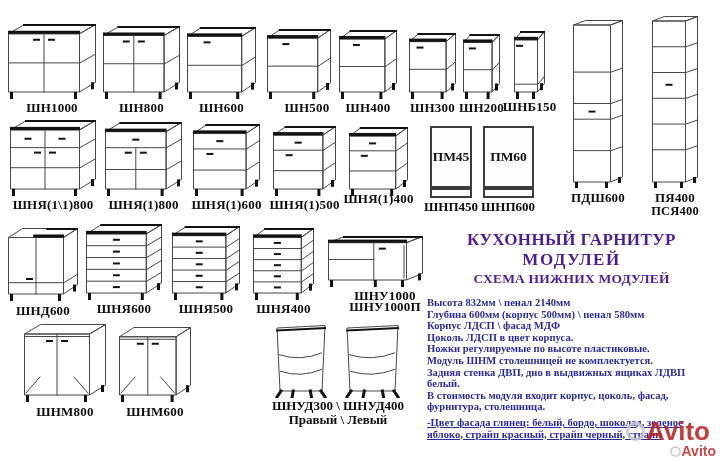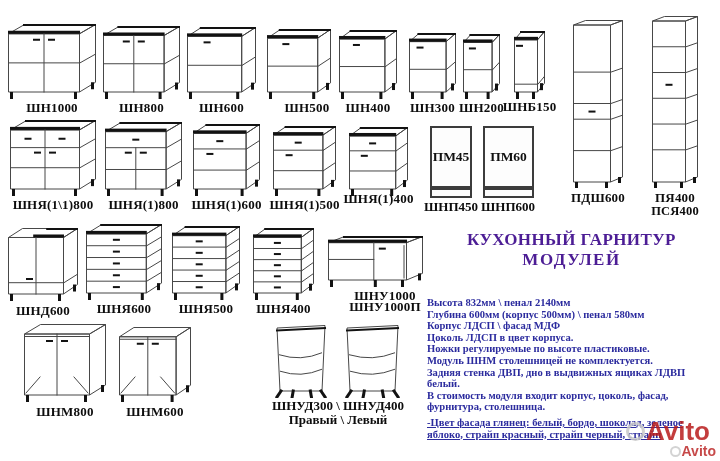--- a/index.html
+++ b/index.html
@@ -503,20 +503,21 @@
       </svg>
     </div>
   <div class="label-group" style="left:258px;top:399px;width:160px;">
     <div>ШНУД300 \ ШНУД400</div>
     <div>Правый \ Левый</div>
   </div>
 
   <div class="title-block">
     <div class="t1">КУХОННЫЙ ГАРНИТУР</div>
     <div class="t2">МОДУЛЕЙ</div>
+    <div class="t3">СХЕМА НИЖНИХ МОДУЛЕЙ</div>
   </div>
 
   <div class="specs">
     <div class="line">Высота 832мм \ пенал 2140мм</div>
     <div class="line">Глубина 600мм (корпус 500мм) \ пенал 580мм</div>
     <div class="line">Корпус ЛДСП \ фасад МДФ</div>
     <div class="line">Цоколь ЛДСП в цвет корпуса.</div>
     <div class="line">Ножки регулируемые по высоте пластиковые.</div>
     <div class="line">Модуль ШНМ столешницей не комплектуется.</div>
     <div class="line">Задняя стенка ДВП, дно в выдвижных ящиках ЛДВП</div>

